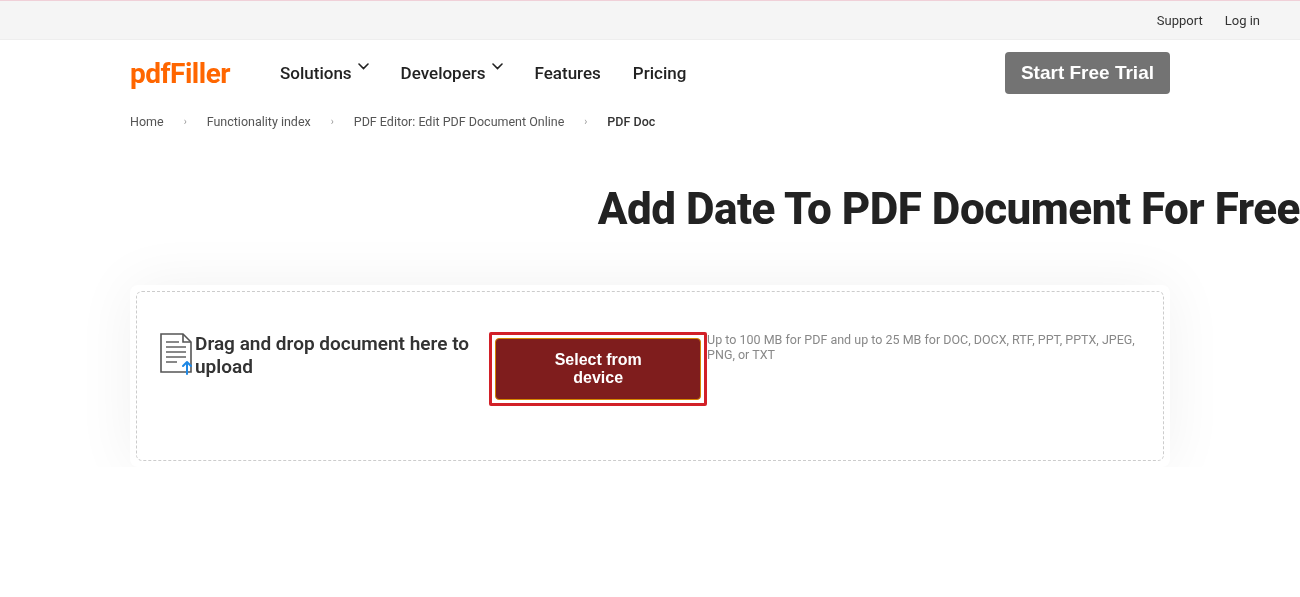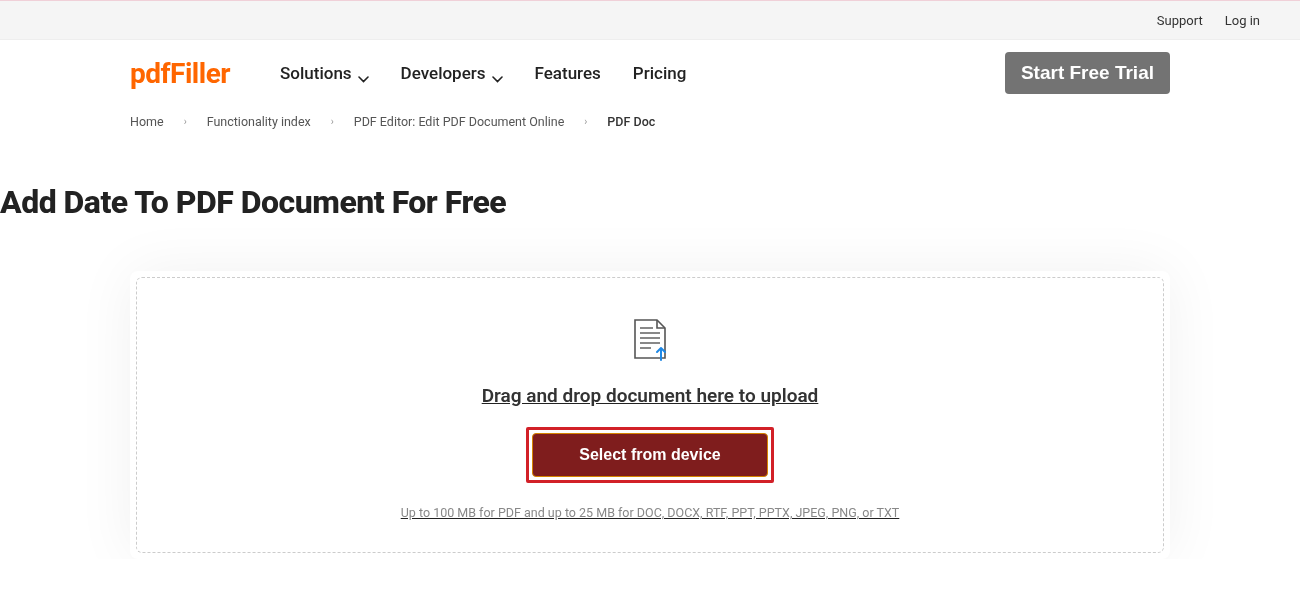--- a/index.html
+++ b/index.html
@@ -44,21 +44,21 @@
   .nav {
     display: flex;
     align-items: center;
     gap: 32px;
     font-size: 17px;
     font-weight: 500;
     color: #222;
   }
   .nav-item {
     display: flex;
-    align-items: flex-end;
+    align-items: flex-start;
     gap: 6px;
     cursor: pointer;
   }
   .chev {
     display: inline-block;
   }
   .chev svg { display:block; }
   .spacer { flex: 1; }
   .btn-primary {
     background: #737373;
@@ -75,42 +75,39 @@
     font-size: 12.5px;
     color: #555;
     display: flex;
     align-items: center;
     gap: 20px;
   }
   .breadcrumb span.link { cursor: pointer; }
   .breadcrumb .sep { color: #999; font-size: 10px; }
   .breadcrumb .current { color: #333; font-weight: 500; }
   h1.page-title {
-    text-align: left;
-    font-size: 32px;
+    text-align: right;
+    font-size: 44px;
     font-weight: 800;
     color: #222;
     margin: 40px 0 50px;
     letter-spacing: -0.5px;
   }
   .upload-wrap {
     margin: 0 130px;
     padding: 6px;
     border-radius: 8px;
     background: #fff;
     box-shadow: 0 0 60px rgba(0,0,0,0.06);
   }
   .upload-box {
     border: 1.5px dashed #ccc;
     border-radius: 6px;
     padding: 40px 20px 32px;
     display: flex;
-    flex-direction: column;
-    align-items: center;
-    text-decoration: underline;
   }
   .doc-icon { margin-bottom: 18px; }
   .upload-title {
     font-size: 19px;
     font-weight: 600;
     color: #333;
     margin-bottom: 20px;
   }
   .select-outline {
     border: 3px solid #d22028;

